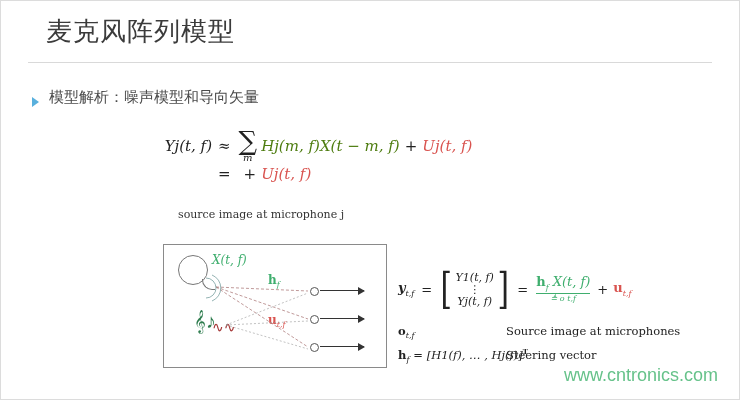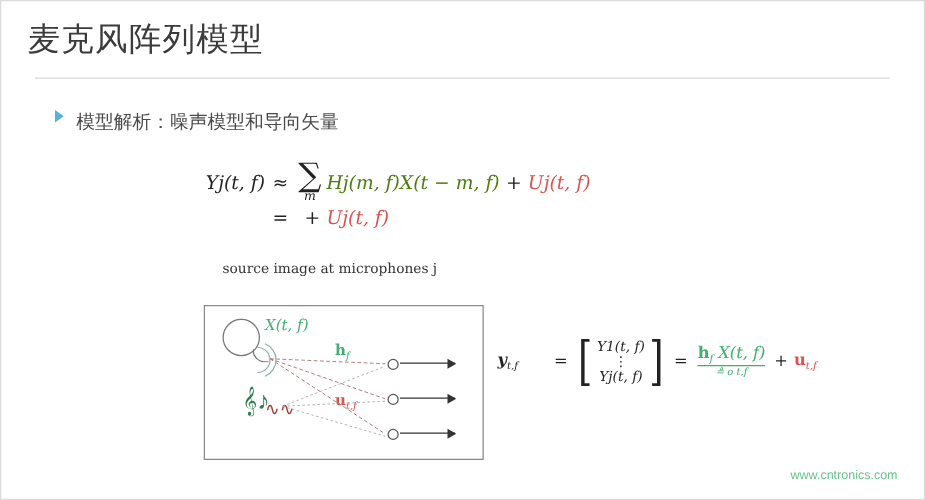--- a/index.html
+++ b/index.html
@@ -22,42 +22,42 @@
   }
   .slide-border {
     position: absolute;
     left: 0; top: 0; right: 0; bottom: 0;
     border: 1px solid #dcdcdc;
     pointer-events: none;
   }
   
   .title {
     position: absolute;
-    left: 22px;
+    left: 46px;
     top: 14px;
     font-size: 26px;
     color: #3b3b3b;
     letter-spacing: 1px;
     font-family: "DejaVu Sans", sans-serif;
   }
   .title-rule {
     position: absolute;
     left: 28px;
     top: 62px;
     width: 684px;
     height: 1px;
     background: #d9d9d9;
   }
   
   .bullet-row {
     position: absolute;
-    left: 44px;
+    left: 32px;
     top: 88px;
     display: flex;
-    align-items: flex-start;
+    align-items: flex-end;
   }
   .bullet-tri {
     width: 0; height: 0;
     border-left: 7px solid #59b0dd;
     border-top: 5px solid transparent;
     border-bottom: 5px solid transparent;
     margin-right: 10px;
   }
   .bullet-text {
     font-size: 15px;
@@ -245,21 +245,21 @@
     position: absolute;
     left: 398px;
     top: 268px;
     display: flex;
     align-items: center;
     font-family: "DejaVu Serif", serif;
     font-size: 13px;
     color: #222;
     white-space: nowrap;
   }
-  .vec-y { font-weight: bold; font-style: italic; margin-right: 23px; }
+  .vec-y { font-weight: bold; font-style: italic; margin-right: 1px; }
   .vec-y sub { font-size: 8px; font-weight: normal; }
   .eqsym { font-style: normal; margin: 0 6px; }
   .bracket {
     display: inline-flex;
     align-items: center;
   }
   .bk {
     font-size: 42px;
     line-height: 42px;
     font-family: "DejaVu Serif", serif;
@@ -320,21 +320,21 @@
     font-weight: bold;
   }
   .legend-sym sub { font-weight: normal; font-style: italic; font-size: 8px; }
   .legend-sym .nb { font-weight: normal; font-style: italic; }
   .legend-txt { color: #222; }
 
   .watermark {
     position: absolute;
     right: 22px;
     bottom: 14px;
-    font-size: 10px;
+    font-size: 18px;
     color: #66c28a;
     font-family: "Liberation Sans", sans-serif;
   }
 </style>
 </head>
 <body>
 
 <div class="slide">
   <div class="slide-border"></div>
 
@@ -363,21 +363,21 @@
       <span class="eq-sign">=</span>
       <span class="plus">+</span>
       <span class="red">Uj(t, f)</span>
     </div>
     <div class="under-brace">
       <span class="brace-glyph">⏝</span>
       <span>Oj(t,f)</span>
     </div>
   </div>
 
-  <div class="src-img-label">source image at microphones j</div>
+  <div class="src-img-label">source image at microphone j</div>
 
   <div class="fig-box">
     <div class="head-circle"></div>
     <div class="mouth"></div>
     <div class="xtf-label">X(t, f)</div>
     <div class="hf-label">
       <span>h</span><sub>f</sub>
     </div>
     <div class="utf-label">
       <span>u</span><sub>t,f</sub>
@@ -428,15 +428,30 @@
       </span>
       <span class="ubar"></span>
       <span class="deq">≜ o t,f</span>
     </span>
     <span class="plus">+</span>
     <span class="u-red">
       <span>u</span><sub>t,f</sub>
     </span>
   </div>
 
+  <div class="legend">
+    <div class="legend-row">
+      <span class="legend-sym">
+        <span>o</span><sub>t,f</sub>
+      </span>
+      <span class="legend-txt">Source image at microphones</span>
+    </div>
+    <div class="legend-row">
+      <span class="legend-sym">
+        <span>h</span><sub>f</sub>
+        <span class="nb">= [H1(f), … , Hj(f)]</span><sup style="font-size:7px;font-style:normal;">T</sup>
+      </span>
+      <span class="legend-txt">Steering vector</span>
+    </div>
+  </div>
 
   <div class="watermark">www.cntronics.com</div>
 </div>
 
 </body></html>

